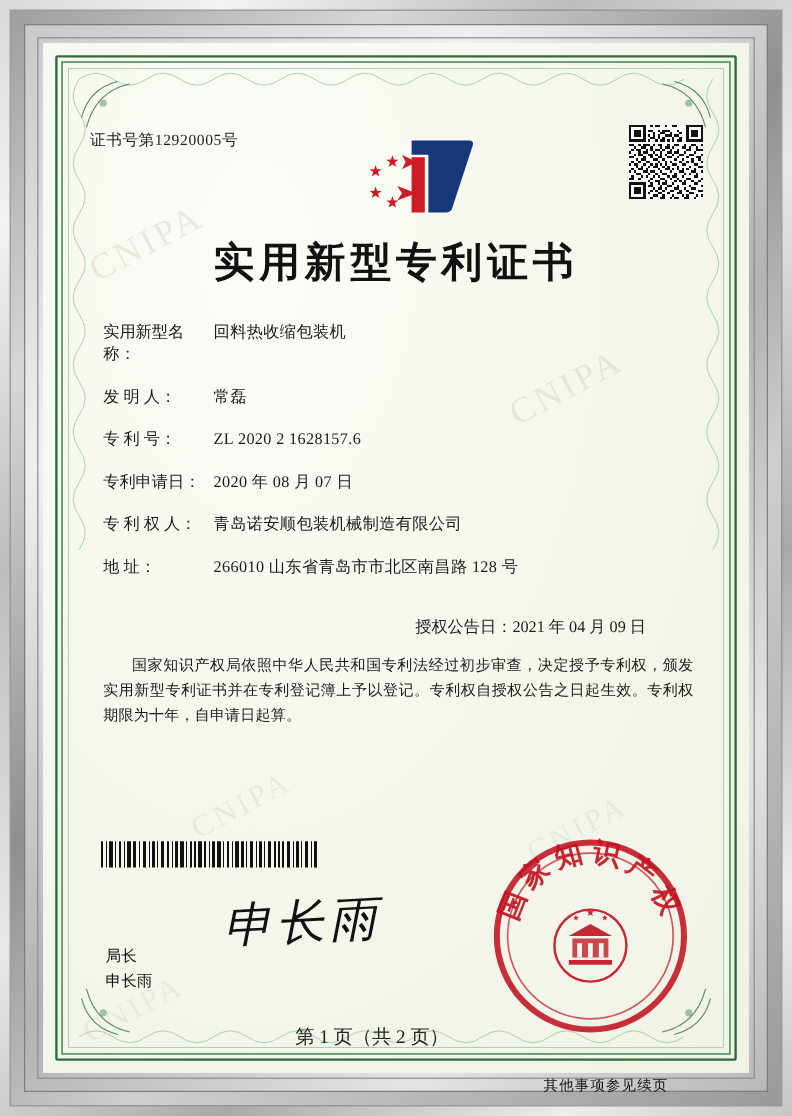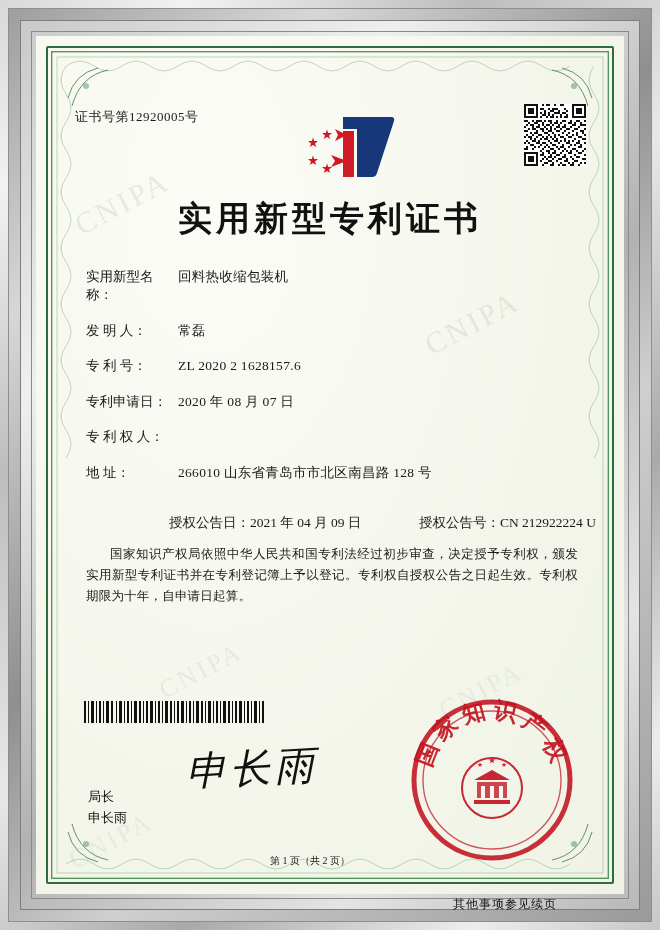--- a/index.html
+++ b/index.html
@@ -220,21 +220,21 @@
     color: #c1121f;
     font-size: 12.5px;
     letter-spacing: 0.5px;
   }
 
   .page-no {
     position: absolute;
     left: 0; top: 818px;
     width: 548px;
     text-align: center;
-    font-size: 10px;
+    font-size: 16px;
     color: #222;
   }
 
   .footnote {
     position: absolute;
     left: 0; top: 896px;
     width: 557px;
     text-align: right;
     font-size: 12px;
     color: #111;
@@ -538,30 +538,30 @@
         <div class="field">
           <span class="f-label">专 利 号：</span>
           <span class="f-value">ZL 2020 2 1628157.6</span>
         </div>
         <div class="field">
           <span class="f-label">专利申请日：</span>
           <span class="f-value">2020 年 08 月 07 日</span>
         </div>
         <div class="field">
           <span class="f-label">专 利 权 人：</span>
+          <span class="f-value">青岛诺安顺包装机械制造有限公司</span>
         </div>
         <div class="field">
           <span class="f-label">地      址：</span>
           <span class="f-value">266010  山东省青岛市市北区南昌路 128 号</span>
         </div>
       </div>
 
       <div class="grantline">
         <span class="g1"><span>授权公告日：</span><span>2021 年 04 月 09 日</span></span>
-        <span class="g2"><span>授权公告号：</span><span>CN 212922224 U</span></span>
       </div>
 
       <div class="body-text">
         <p>国家知识产权局依照中华人民共和国专利法经过初步审查，决定授予专利权，颁发实用新型专利证书并在专利登记簿上予以登记。专利权自授权公告之日起生效。专利权期限为十年，自申请日起算。</p>
       </div>
 
       <svg class="barcode" viewBox="0 0 182 22" shape-rendering="crispEdges">
         <g fill="#111">
           <rect x="0" y="0" width="2" height="22"></rect>
             <rect x="4" y="0" width="1" height="22"></rect>

